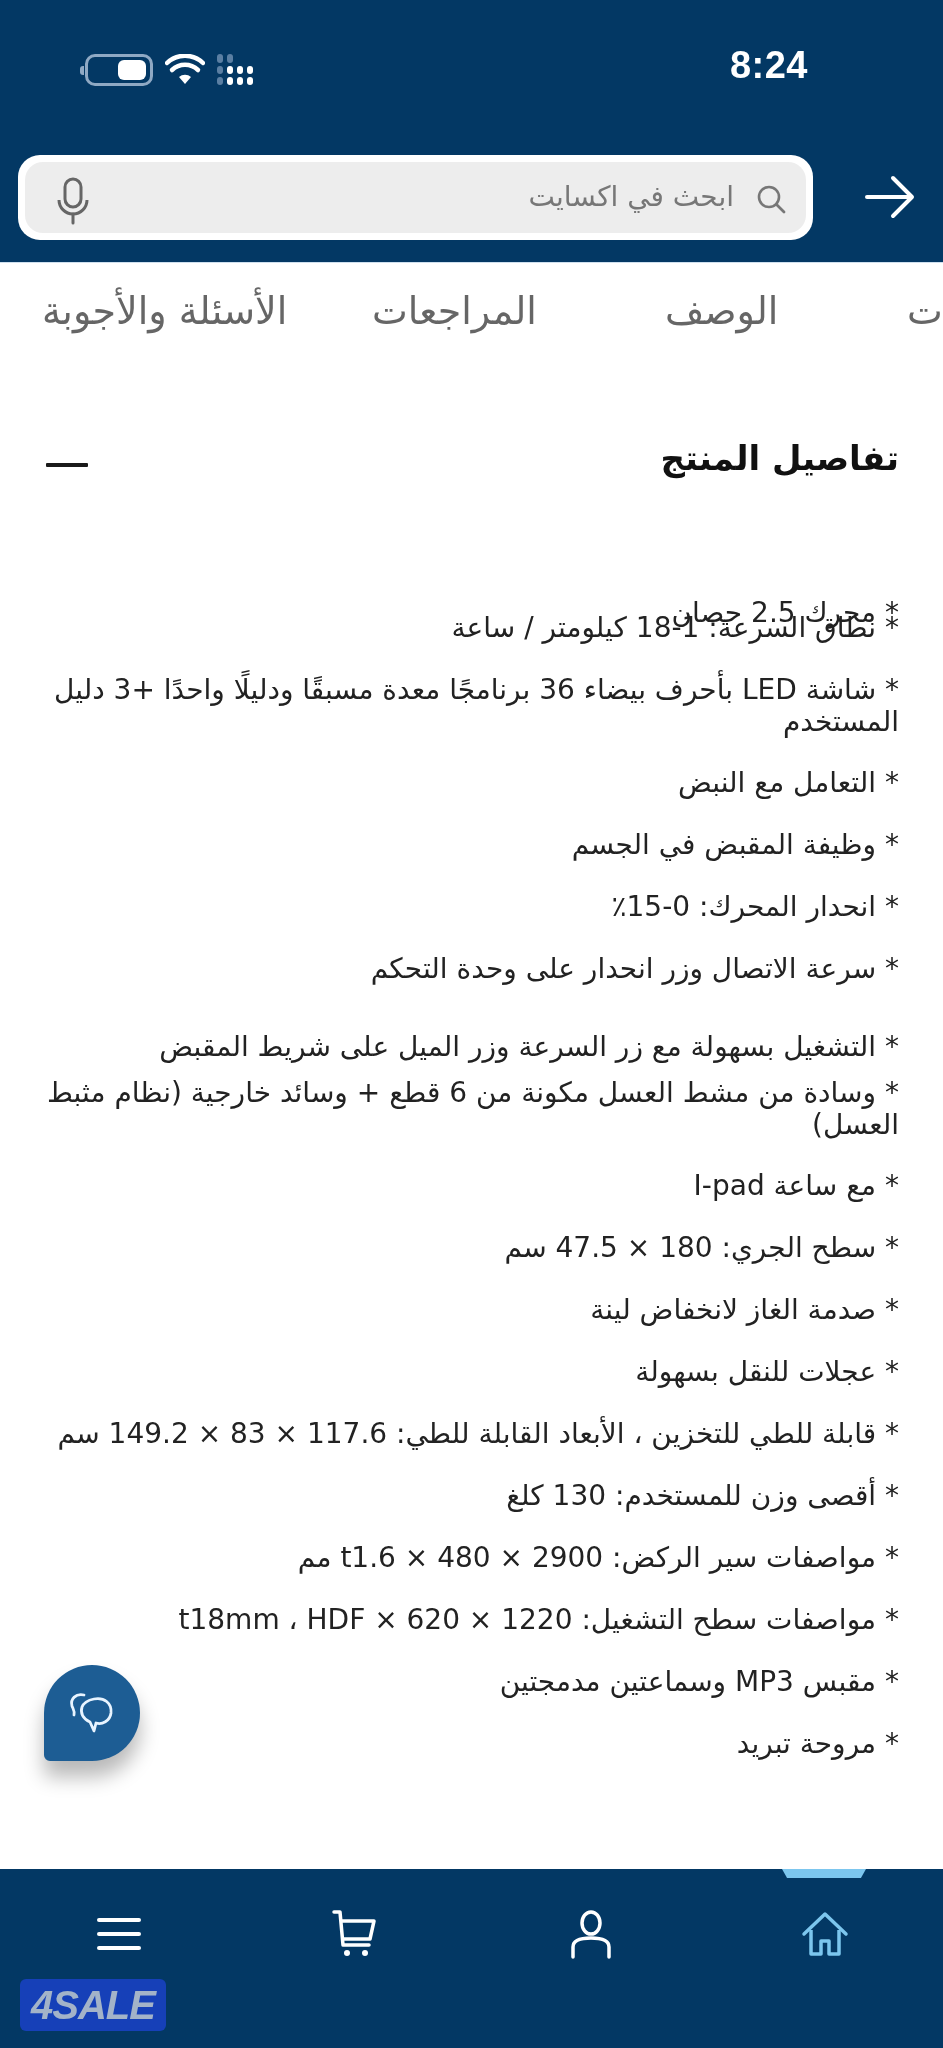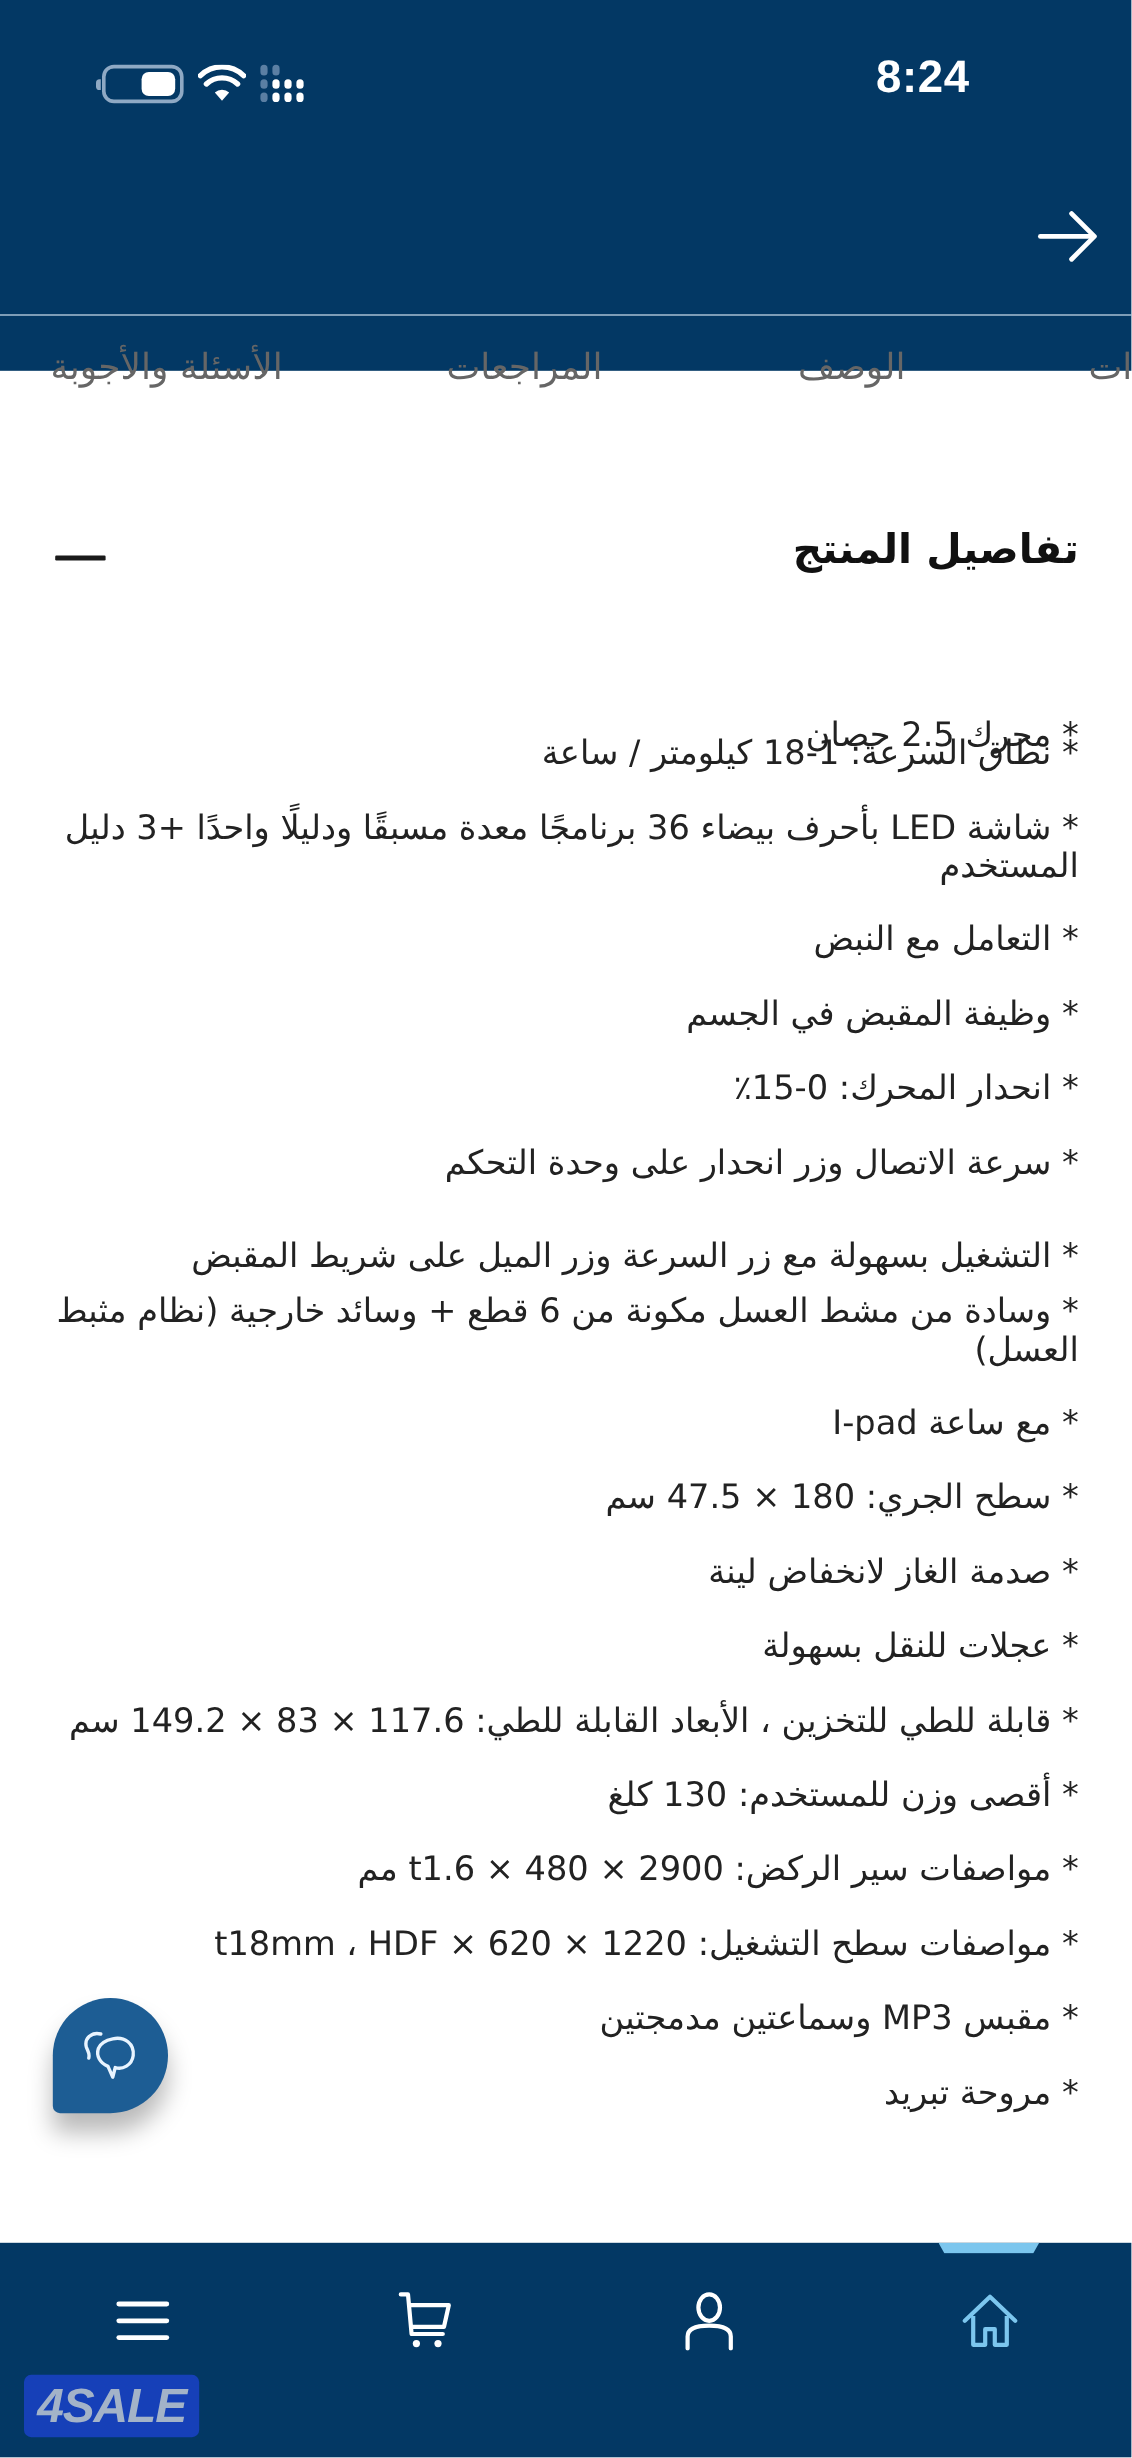--- a/index.html
+++ b/index.html
@@ -1,38 +1,38 @@
 <!DOCTYPE html>
 <html><head>
 <meta charset="utf-8">
 <style>
   * { box-sizing: border-box; margin: 0; padding: 0; }
   html, body { width: 943px; height: 2048px; overflow: hidden; background: #ffffff; }
   body { position: relative; font-family: "DejaVu Sans", "Liberation Sans", sans-serif; color: #1a1a1a; }
 
   
-  .header { position: absolute; left: 0; top: 0; width: 943px; height: 309px; background: #033864; }
+  .header { position: absolute; left: 0; top: 0; width: 943px; height: 262px; background: #033864; }
   .status-time { position: absolute; right: 135px; top: 44px; color: #fff; font-family: "Liberation Sans", sans-serif; font-size: 38px; font-weight: bold; letter-spacing: 0.5px; }
   .status-icons { position: absolute; left: 85px; top: 50px; height: 40px; display: flex; align-items: center; gap: 12px; }
   .battery { width: 68px; height: 32px; border: 3px solid #8fa9c4; border-radius: 10px; position: relative; }
   .battery::before { content: ""; position: absolute; left: -8px; top: 9px; width: 4px; height: 9px; border-radius: 3px 0 0 3px; background: #8fa9c4; }
   .battery::after { content: ""; position: absolute; right: 4px; top: 3px; width: 28px; height: 20px; border-radius: 6px; background: #fff; }
   .signal { display: flex; gap: 4px; align-items: flex-end; height: 30px; }
   .signal i { display: block; width: 6px; border-radius: 3px; }
 
   .search-row { position: absolute; left: 18px; top: 155px; width: 795px; height: 85px; background: #fff; border-radius: 22px; padding: 7px; }
   .search-box { width: 100%; height: 100%; background: #ededed; border-radius: 18px; position: relative; }
   .search-placeholder { position: absolute; right: 72px; top: 18px; font-size: 28px; color: #777; direction: rtl; }
   .search-icon { position: absolute; right: 18px; top: 20px; width: 34px; height: 34px; }
   .mic-icon { position: absolute; left: 28px; top: 14px; width: 40px; height: 50px; }
   .back-arrow { position: absolute; right: 26px; top: 170px; width: 54px; height: 54px; }
 
   
   .tabs { position: absolute; left: 0; top: 262px; width: 943px; height: 98px; overflow: hidden; border-top: 1px solid #cfe0ee; }
-  .tab { position: absolute; top: 26px; font-size: 30px; color: #666; white-space: nowrap; direction: rtl; }
+  .tab { position: absolute; top: 26px; font-size: 38px; color: #666; white-space: nowrap; direction: rtl; }
 
   
   .section-title { position: absolute; right: 44px; top: 438px; font-size: 34px; font-weight: bold; color: #111; direction: rtl; }
   .collapse-btn { position: absolute; left: 46px; top: 463px; width: 42px; height: 4px; background: #1a1a1a; border-radius: 1px; }
 
   .details { position: absolute; right: 44px; width: 860px; direction: rtl; text-align: right; }
   .detail-item { position: absolute; right: 0; width: 860px; font-size: 28px; line-height: 32px; color: #222; direction: rtl; }
 
   
   .chat-fab { position: absolute; left: 44px; top: 1665px; width: 96px; height: 96px; background: #1d5d94; border-radius: 48px 48px 48px 6px; box-shadow: 0 16px 20px rgba(0,0,0,0.28); display: flex; align-items: center; justify-content: center; }
@@ -70,20 +70,34 @@
           <i style="height:8px;background:#fff"></i>
         </div>
       <div style="display:flex;flex-direction:column;gap:3px;">
           <i style="height:8px;background:#fff"></i>
           <i style="height:8px;background:#fff"></i>
         </div>
     </div>
   </div>
   <div class="status-time">8:24</div>
 
+  <div class="search-row">
+    <div class="search-box">
+      <svg class="search-icon" viewBox="0 0 34 34">
+        <circle cx="15" cy="15" r="10" stroke="#777" stroke-width="2.6" fill="none"></circle>
+        <line x1="22.5" y1="22.5" x2="30" y2="30" stroke="#777" stroke-width="2.8" stroke-linecap="round"></line>
+      </svg>
+      <span class="search-placeholder">ابحث في اكسايت</span>
+      <svg class="mic-icon" viewBox="0 0 40 50">
+        <rect x="12" y="3" width="16" height="28" rx="8" stroke="#666" stroke-width="3" fill="none"></rect>
+        <path d="M6 24 A14 14 0 0 0 34 24" stroke="#666" stroke-width="3" fill="none"></path>
+        <line x1="20" y1="38" x2="20" y2="47" stroke="#666" stroke-width="3" stroke-linecap="round"></line>
+      </svg>
+    </div>
+  </div>
 
   <svg class="back-arrow" viewBox="0 0 54 54">
     <line x1="4" y1="27" x2="48" y2="27" stroke="#fff" stroke-width="4" stroke-linecap="round"></line>
     <polyline points="30,8 49,27 30,46" stroke="#fff" stroke-width="4" fill="none" stroke-linecap="round" stroke-linejoin="round"></polyline>
   </svg>
 </div>
 
 <div class="tabs">
   <span class="tab" style="left:907px;">ات</span>
   <span class="tab" style="left:665px;">الوصف</span>

